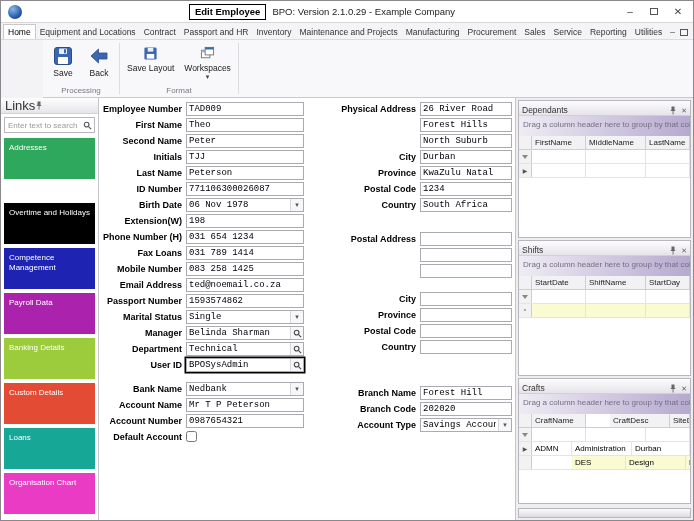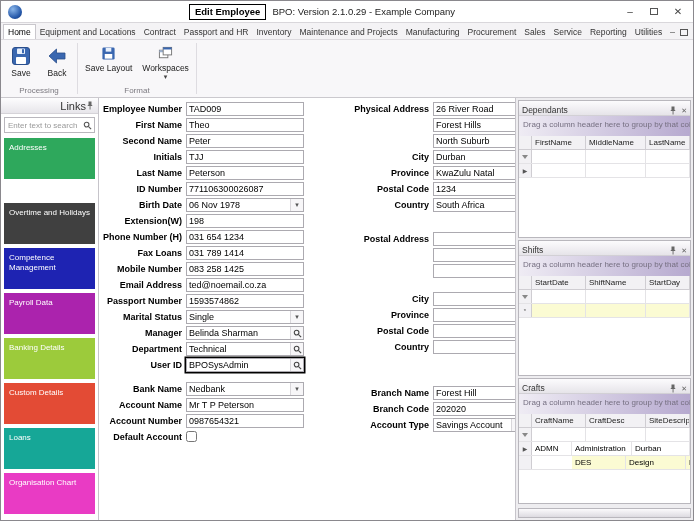--- a/index.html
+++ b/index.html
@@ -18,59 +18,59 @@
   .sqbox { width:8px; height:7px; border:1px solid #555; display:inline-block; }
 
   
   .tabrow { height:17px; background:#f4f3f5; display:flex; align-items:flex-end; padding:0 2px; border-bottom:1px solid #dcdade; flex:0 0 auto; }
   .tabs { display:flex; flex:1; height:100%; align-items:flex-end; overflow:hidden; }
   .tab { font-size:8.5px; padding:2px 4px; color:#333; white-space:nowrap; }
   .tab.active { background:#fff; border:1px solid #c9c7cc; border-bottom:none; color:#000; }
   .mdi-btns { display:flex; gap:5px; align-items:center; padding:0 3px 2px; color:#555; font-size:9px; }
 
   
-  .ribbon { height:58px; background:#f8f7f9; display:flex; border-bottom:1px solid #cbc9ce; flex:0 0 auto; }
+  .ribbon { height:58px; background:#f8f7f9; display:flex; border-bottom:1px solid #cbc9ce; flex:0 0 auto;margin-left:42px; }
   .rgroup { display:flex; flex-direction:column; }
   .rgroup-content { flex:1; display:flex; align-items:stretch; padding:2px 3px 0; gap:2px; }
   .rgroup-label { text-align:center; font-size:8px; color:#7c7a80; padding:0 6px 2px; }
   .rsep { width:1px; background:#dedce1; margin:3px 0; }
   .rbtn { display:flex; flex-direction:column; align-items:center; justify-content:flex-start; padding:2px 4px 0; gap:1px; min-width:34px; }
   .ricon { height:23px; display:flex; align-items:center; }
   .ricon.small { height:18px; }
   .rlabel { font-size:8.5px; color:#222; white-space:nowrap; }
   .dd-under { font-size:7px; color:#444; line-height:6px; }
 
   
   .bodyrow { flex:1; display:flex; min-height:0; }
 
   
   .links { width:98px; background:#fff; border-right:1px solid #c6c4ca; display:flex; flex-direction:column; flex:0 0 auto; }
   .links-header { height:16px; background:linear-gradient(#fdfdfe,#e7e5ea); border-bottom:1px solid #d5d3d8;
-    display:flex; align-items:center; justify-content:flex-end; padding:0 4px; font-size:11px; color:#333; flex:0 0 auto; }
+    display:flex; align-items:center; justify-content:flex-start; padding:0 4px; font-size:13px; color:#333; flex:0 0 auto; }
   .links-search { margin:3px 3px 5px; border:1px solid #b9b7bd; height:16px; display:flex; align-items:center; background:#fff; flex:0 0 auto; }
   .links-search input { flex:1; min-width:0; border:none; outline:none; font-size:8px; padding:0 3px; color:#555; font-family:inherit; background:transparent; }
   .links-search input::placeholder { color:#999; }
   .mag { width:13px; display:flex; justify-content:center; align-items:center; }
   .tiles { flex:1; padding:0 3px; overflow:hidden; }
   .tile { height:41px; margin-bottom:4px; color:#fff; font-size:8px; padding:5px; line-height:1.3; cursor:default; }
 
   
-  .form { flex:1; background:#fff; padding:4px 0 0 3px; display:flex; min-width:0; overflow:hidden;gap:13px; }
+  .form { flex:1; background:#fff; padding:4px 0 0 3px; display:flex; min-width:0; overflow:hidden; }
   .fcol.left { width:206px; flex:0 0 auto; }
   .fcol.right { flex:1; min-width:0; }
   .frow { display:flex; margin-bottom:2px; height:14px; }
   .flabel { font-size:9px; font-weight:bold; color:#000; text-align:right; padding-right:4px; line-height:14px; white-space:nowrap; overflow:hidden; }
   .left .flabel { width:84px; flex:0 0 auto; }
   .right .flabel { width:112px; flex:0 0 auto; }
   .fctrl { display:flex; border:1px solid #acaab0; background:#fff; height:14px; }
   .left .fctrl { width:118px; }
   .right .fctrl { width:92px; }
   .fctrl.focused { box-shadow:0 0 0 1.5px #000; }
   .fctrl.nb { border:none; box-shadow:none; background:transparent; }
-  .finput { flex:1; min-width:0; border:none; outline:none; font-size:9px; padding:0 2px; font-family:Liberation Sans, sans-serif; color:#000; background:transparent; }
+  .finput { flex:1; min-width:0; border:none; outline:none; font-size:9px; padding:0 2px; font-family:Liberation Mono, monospace; color:#000; background:transparent; }
   .dd-btn { width:13px; flex:0 0 auto; display:flex; align-items:center; justify-content:center; font-size:7px; color:#555;
     border-left:1px solid #d8d6da; background:#f7f6f8; }
   input[type=checkbox] { width:11px; height:11px; margin-top:1px; }
   .fspacer { flex:0 0 auto; }
 
   
   .docks { width:178px; flex:0 0 auto; background:#eeedf0; border-left:1px solid #c6c4ca; padding:2px; display:flex; flex-direction:column; }
   .dock-list { flex:1; display:flex; flex-direction:column; overflow:hidden; }
   .panel { border:1px solid #b9b7bd; margin-bottom:2px; background:#f4f3f6; display:flex; flex-direction:column; overflow:hidden; flex:0 0 auto; }
   .phead { height:15px; background:linear-gradient(#fcfbfd,#e6e4e9); border-bottom:1px solid #d2d0d5;
@@ -205,21 +205,21 @@
         <input type="text" placeholder="Enter text to search..." style="">
         <span class="mag">
           <svg width="9" height="9" viewBox="0 0 10 10">
               <circle cx="4" cy="4" r="2.6" fill="none" stroke="#555" stroke-width="1.2"></circle>
               <line x1="6.2" y1="6.2" x2="9" y2="9" stroke="#555" stroke-width="1.2"></line>
             </svg>
         </span>
       </div>
       <div class="tiles">
           <div class="tile" style="background: rgb(46, 168, 92);"><span class="tile-label">Addresses</span></div>
-          <div class="tile" style="background: #404040; margin-top: 24px;"><span class="tile-label">Overtime and Holidays</span></div>
+          <div class="tile" style="background: #000000; margin-top: 24px;"><span class="tile-label">Overtime and Holidays</span></div>
           <div class="tile" style="background: rgb(30, 35, 178);"><span class="tile-label">Competence Management</span></div>
           <div class="tile" style="background: rgb(171, 35, 173);"><span class="tile-label">Payroll Data</span></div>
           <div class="tile" style="background: rgb(156, 203, 59);"><span class="tile-label">Banking Details</span></div>
           <div class="tile" style="background: rgb(227, 75, 53);"><span class="tile-label">Custom Details</span></div>
           <div class="tile" style="background: rgb(22, 167, 151);"><span class="tile-label">Loans</span></div>
           <div class="tile" style="background: rgb(233, 59, 196);"><span class="tile-label">Organisation Chart</span></div>
         </div>
     </div>
 
     <div class="form">
@@ -572,21 +572,21 @@
                   </svg>
                 </span>
                 <span class="picon">✕</span>
               </span>
             </div>
             <div class="dragband">Drag a column header here to group by that column</div>
             <div class="grid">
               <div class="grow ghead">
                 <span class="gind"></span>
                 <span class="gcell hcell" style="width: 54px;">CraftName</span>
-                <span class="gcell hcell" style="width: 60px;">CraftDesc</span>
+                <span class="gcell hcell" style="width: 60px; margin-left: 24px;">CraftDesc</span>
                 <span class="gcell hcell flex">SiteDescription</span>
               </div>
               <div class="grow">
                 <span class="gind">
                   <span class="funnel"></span>
                 </span>
                 <span class="gcell" style="width: 54px;"></span>
                 <span class="gcell" style="width: 60px;"></span>
                 <span class="gcell flex"></span>
               </div>

